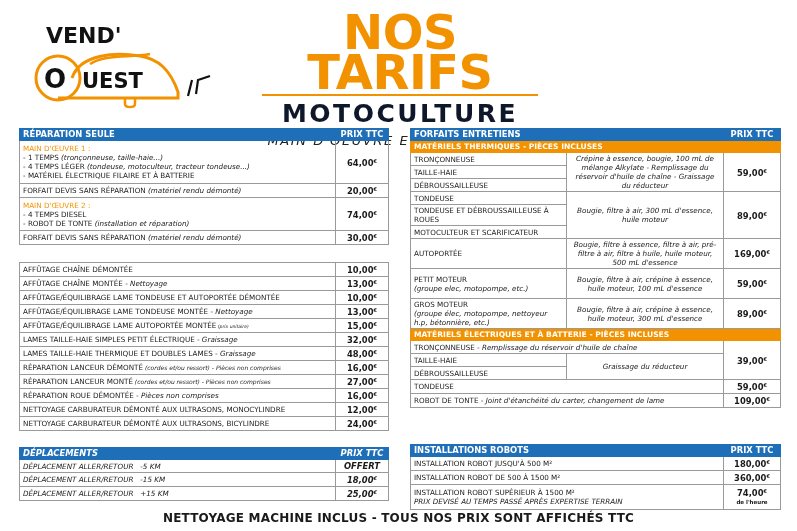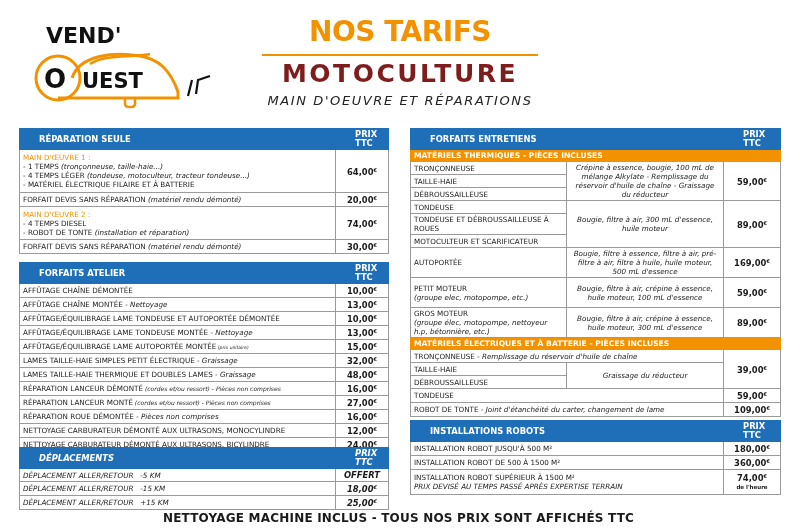--- a/index.html
+++ b/index.html
@@ -2,28 +2,28 @@
 <html><head>
 <meta charset="utf-8">
 <style>
   * { box-sizing: border-box; margin: 0; padding: 0; }
   body {
     width: 797px; height: 531px; background: #ffffff; position: relative; overflow: hidden;
     font-family: "DejaVu Sans", sans-serif; color: #1a1a1a;
   }
   .logo { position: absolute; left: 20px; top: 14px; width: 200px; height: 100px; }
   .title-wrap { position: absolute; left: 250px; top: 12px; width: 300px; text-align: center; }
-  .title-main { font-family: "DejaVu Sans", sans-serif; font-weight: bold; font-size: 28px; color: #f39200; letter-spacing: -0.5px; line-height: 40px; }
+  .title-main { font-family: "DejaVu Sans", sans-serif; font-weight: bold; font-size: 48px; color: #f39200; letter-spacing: -0.5px; line-height: 40px; }
   .title-rule { height: 2px; background: #f39200; margin: 2px 12px 3px 12px; }
-  .title-sub { font-weight: bold; font-size: 25px; letter-spacing: 2.5px; line-height: 30px; color: #7f1d1d; }
+  .title-sub { font-weight: bold; font-size: 25px; letter-spacing: 2.5px; line-height: 30px; color: #0f172a; }
   .title-sub2 { font-style: italic; font-size: 13px; letter-spacing: 1.6px; color: #222; margin-top: 4px; }
 
   table { border-collapse: collapse; position: absolute; font-size: 7.2px; table-layout: fixed; }
   td, th { border: 1px solid #9a9a9a; padding: 1px 3px; vertical-align: middle; line-height: 9px; }
-  th { background: #1f6fb8; color: #fff; text-align: left; font-size: 8.4px; font-weight: bold; height: 12px; padding: 1px 19px; border-color: #1f6fb8; }
+  th { background: #1f6fb8; color: #fff; text-align: left; font-size: 8.4px; font-weight: bold; height: 12px; padding: 1px 3px; border-color: #1f6fb8; }
   th.price { text-align: center; margin-left: 12px; }
   td.price { text-align: center; font-weight: bold; font-size: 8.4px; white-space: nowrap; }
   td.price sup { font-size: 5px; vertical-align: 3px; }
   .orange-label { color: #f39200; font-weight: normal; }
   .it { font-style: italic; }
   .tiny { font-style: italic; font-size: 4.5px; }
   .sub-header td { background: #f39200; color: #fff; font-weight: bold; font-size: 7.6px; border-color: #f39200; height: 12px; margin-left: 37px; }
   .desc { text-align: center; font-style: italic; }
   .note-small { display: block; font-size: 5.5px; font-weight: bold; }
   .footer { position: absolute; left: 0; width: 797px; top: 511px; text-align: center; font-weight: bold; font-size: 12px; letter-spacing: 0.2px; }
@@ -88,24 +88,20 @@
   </tr>
 </tbody>
   </table>
 
 <table style="left:19px; top:262px; width:369px;">
   <colgroup>
       <col style="width:316px">
       <col style="width:53px">
     </colgroup>
   <tbody>
-      <tr>
-    <th>FORFAITS ATELIER</th>
-    <th class="price">PRIX TTC</th>
-  </tr>
   <tr style="height:13px">
         <td><span>AFFÛTAGE CHAÎNE DÉMONTÉE</span></td>
         <td class="price"><span>10,00</span><sup>€</sup></td>
       </tr>
   <tr style="height:13px">
         <td><span>AFFÛTAGE CHAÎNE MONTÉE</span><span class="it"> - Nettoyage</span></td>
         <td class="price"><span>13,00</span><sup>€</sup></td>
       </tr>
   <tr style="height:13px">
         <td><span>AFFÛTAGE/ÉQUILIBRAGE LAME TONDEUSE ET AUTOPORTÉE DÉMONTÉE</span></td>
@@ -250,21 +246,21 @@
     <td colspan="2">TONDEUSE</td>
     <td class="price"><span>59,00</span><sup>€</sup></td>
   </tr>
   <tr style="height:13px">
     <td colspan="2"><span>ROBOT DE TONTE</span><span class="it"> - Joint d'étanchéité du carter, changement de lame</span></td>
     <td class="price"><span>109,00</span><sup>€</sup></td>
   </tr>
 </tbody>
   </table>
 
-<table style="left:410px; top:420px; width:370px;">
+<table style="left:410px; top:444px; width:370px;">
   <colgroup>
       <col style="width:313px">
       <col style="width:57px">
     </colgroup>
   <tbody>
       <tr>
     <th>INSTALLATIONS ROBOTS</th>
     <th class="price">PRIX TTC</th>
   </tr>
   <tr style="height:13px">

